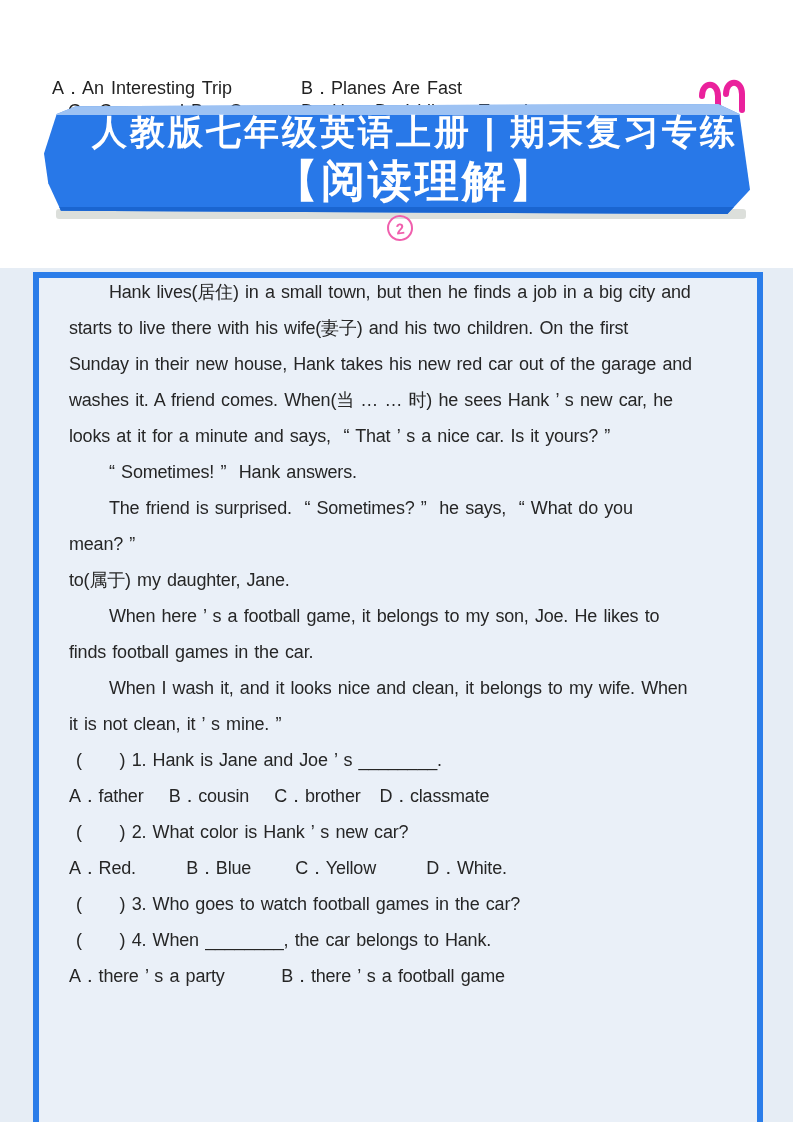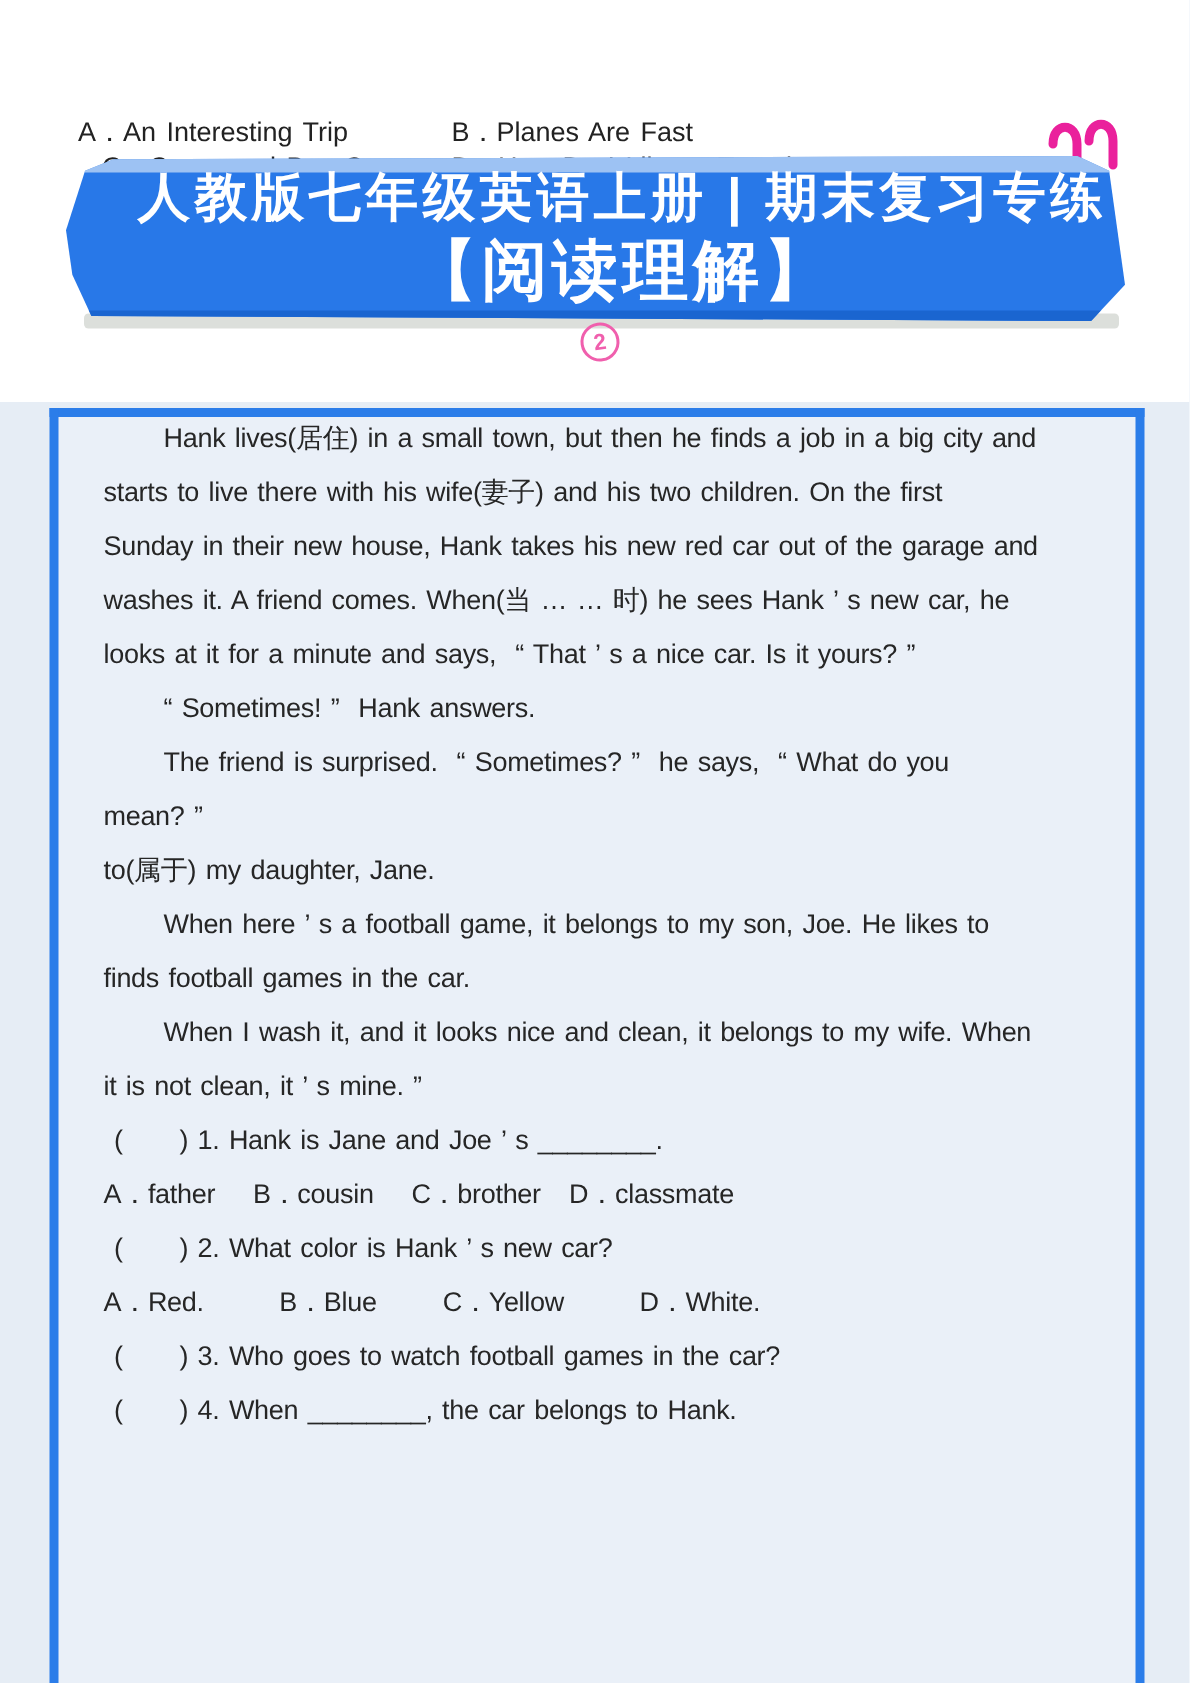--- a/index.html
+++ b/index.html
@@ -114,13 +114,14 @@
     <div class="line ind-para">When here ’ s a football game, it belongs to my son, Joe. He likes to</div>
     <div class="line">finds football games in the car.</div>
     <div class="line ind-para">When I wash it, and it looks nice and clean, it belongs to my wife. When</div>
     <div class="line">it is not clean, it ’ s mine. ”</div>
     <div class="line ind-q">(      ) 1. Hank is Jane and Joe ’ s ________.</div>
     <div class="line">A．father    B．cousin    C．brother   D．classmate</div>
     <div class="line ind-q">(      ) 2. What color is Hank ’ s new car?</div>
     <div class="line">A．Red.        B．Blue       C．Yellow        D．White.</div>
     <div class="line ind-q">(      ) 3. Who goes to watch football games in the car?</div>
     <div class="line ind-q">(      ) 4. When ________, the car belongs to Hank.</div>
+    <div class="line">A．there ’ s a party         B．there ’ s a football game</div>
   </div>
 
 </body></html>

